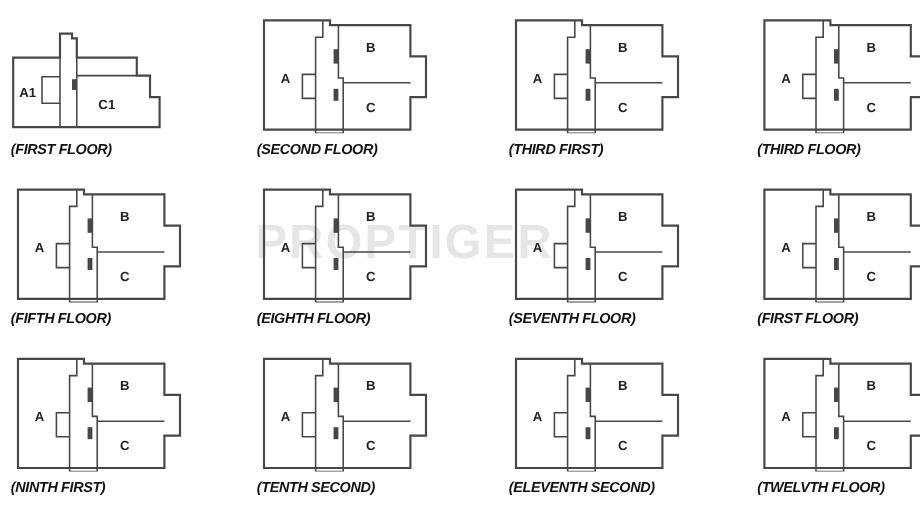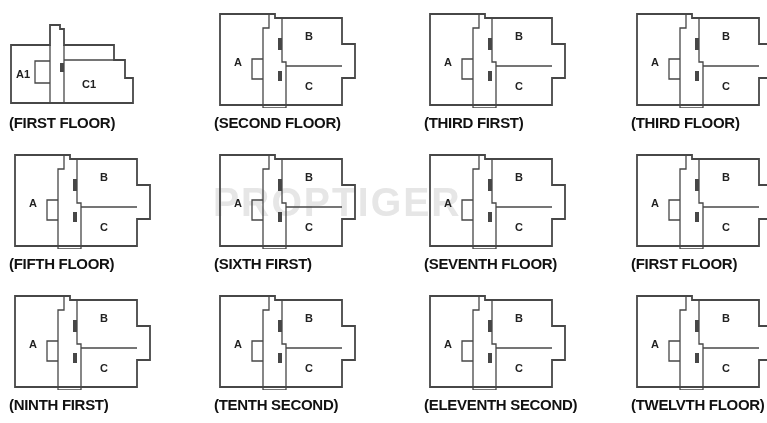--- a/index.html
+++ b/index.html
@@ -23,22 +23,22 @@
     grid-template-rows:141px 141px 141px;
   }
   figure.cell{
     margin:0;padding:0 0 10px 7px;
     display:flex;flex-direction:column;
     justify-content:flex-end;align-items:flex-start;
   }
   figure.cell svg{display:block;background:transparent;}
   figcaption{
     margin:6px 0 0 2px;
-    font-weight:bold;font-size:15px;letter-spacing:-0.3px;
-    color:#111111;white-space:nowrap;
+    font-weight:bold;font-size:12px;letter-spacing:-0.3px;
+    color:#111111;white-space:nowrap;font-style:italic;
   }
   .unit-label{
     font-family:"Liberation Sans", sans-serif;
     font-weight:bold;font-size:11px;fill:#222222;
   }
   .defs-holder{position:absolute;width:0;height:0;overflow:hidden;}
 </style>
 </head>
 <body>
 
@@ -120,21 +120,21 @@
     <figcaption>(FIFTH FLOOR)</figcaption>
   </figure>
 
   <figure class="cell">
     <svg width="150" height="100" viewBox="0 0 150 100">
       <use href="#plan-std"></use>
       <text class="unit-label" x="26" y="58" text-anchor="middle">A</text>
       <text class="unit-label" x="97" y="32" text-anchor="middle">B</text>
       <text class="unit-label" x="97" y="82" text-anchor="middle">C</text>
     </svg>
-    <figcaption>(SIXTH FIRST)</figcaption>
+    <figcaption>(EIGHTH FLOOR)</figcaption>
   </figure>
 
   <figure class="cell">
     <svg width="150" height="100" viewBox="0 0 150 100">
       <use href="#plan-std"></use>
       <text class="unit-label" x="26" y="58" text-anchor="middle">A</text>
       <text class="unit-label" x="97" y="32" text-anchor="middle">B</text>
       <text class="unit-label" x="97" y="82" text-anchor="middle">C</text>
     </svg>
     <figcaption>(SEVENTH FLOOR)</figcaption>

